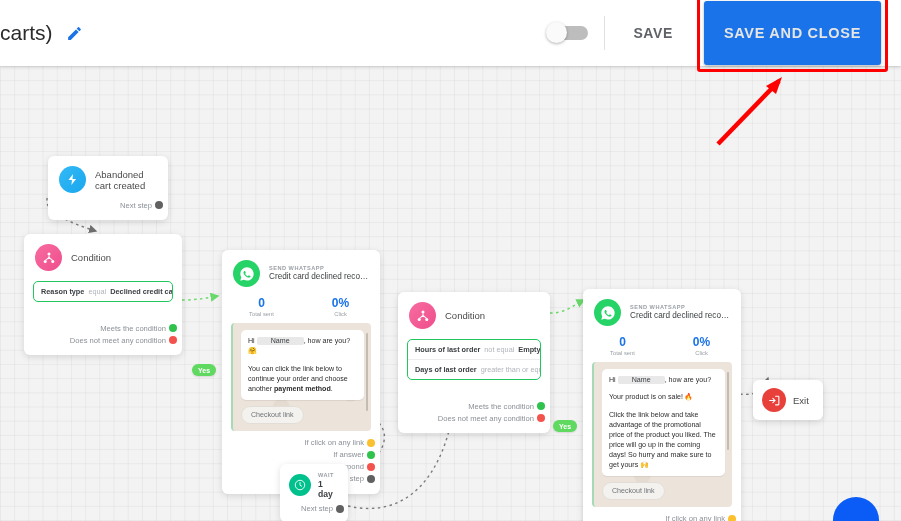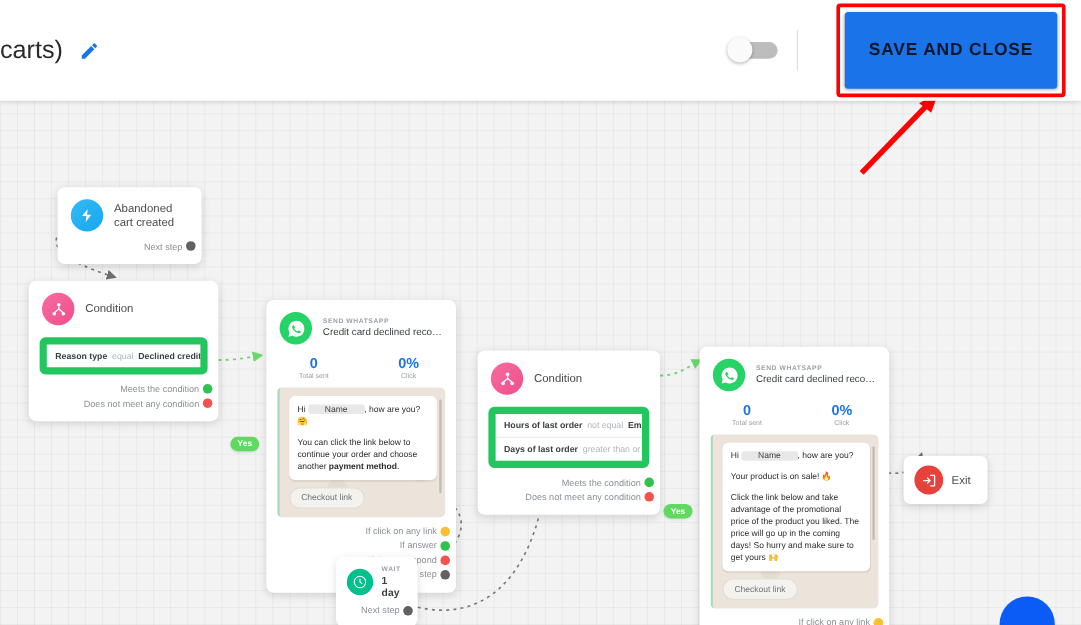--- a/index.html
+++ b/index.html
@@ -13,21 +13,21 @@
     font-family: "Liberation Sans", sans-serif;
     background: #f2f2f2;
     position: relative;
   }
 
   
   .header {
     position: absolute;
     left: 0; top: 0;
     width: 901px;
-    height: 84px;
+    height: 66px;
     background: #ffffff;
     box-shadow: 0 1px 4px rgba(0,0,0,0.16);
     z-index: 40;
     display: flex;
     align-items: center;
   }
   .flow-title {
     font-size: 21px;
     color: #2b2b2b;
     margin-left: -2px;
@@ -93,21 +93,21 @@
   }
   .save-close-wrap {
     margin-left: 14px;
     padding: 4px;
     border: 3px solid #ff0000;
     border-radius: 3px;
     display: inline-flex;
   }
   .save-close-btn {
     background: #1a73e8;
-    color: #0f172a;
+    color: #e5e5e5;
     border: none;
     border-radius: 3px;
     font-size: 14.5px;
     font-weight: bold;
     letter-spacing: 0.7px;
     padding: 24px 20px;
     cursor: pointer;
     font-family: "Liberation Sans", sans-serif;
     box-shadow: 0 1px 3px rgba(0,0,0,0.3);
     white-space: nowrap;
@@ -213,22 +213,22 @@
     position: absolute;
     right: -4px;
   }
   .dot.grey { background: #616161; }
   .dot.green { background: #2fc24d; }
   .dot.red { background: #f4534d; }
   .dot.yellow { background: #fbc02d; }
 
   
   .rules {
-    margin: 4px 9px 6px 9px;
-    border: 6px solid #22c55e;
+    margin: 4px 9px 20px 9px;
+    border: 1px solid #22c55e;
     border-radius: 5px;
     overflow: hidden;
   }
   .rule {
     display: flex;
     align-items: baseline;
     padding: 5px 7px;
     font-size: 7.3px;
     white-space: nowrap;
   }
@@ -360,20 +360,21 @@
         <path fill="#1a73e8" d="M3 17.25V21h3.75L17.81 9.94l-3.75-3.75L3 17.25zM20.71 7.04a1 1 0 0 0 0-1.41l-2.34-2.34a1 1 0 0 0-1.41 0l-1.83 1.83 3.75 3.75 1.83-1.83z"></path>
       </svg>
   </span>
 
   <div class="header-right">
     <div class="toggle">
       <div class="track"></div>
       <div class="knob"></div>
     </div>
     <div class="divider-v"></div>
+    <button class="save-btn">SAVE</button>
     <div class="save-close-wrap">
       <button class="save-close-btn">SAVE AND CLOSE</button>
     </div>
   </div>
 </div>
 
 <div class="canvas">
 
   <svg class="edges">
     <defs>

